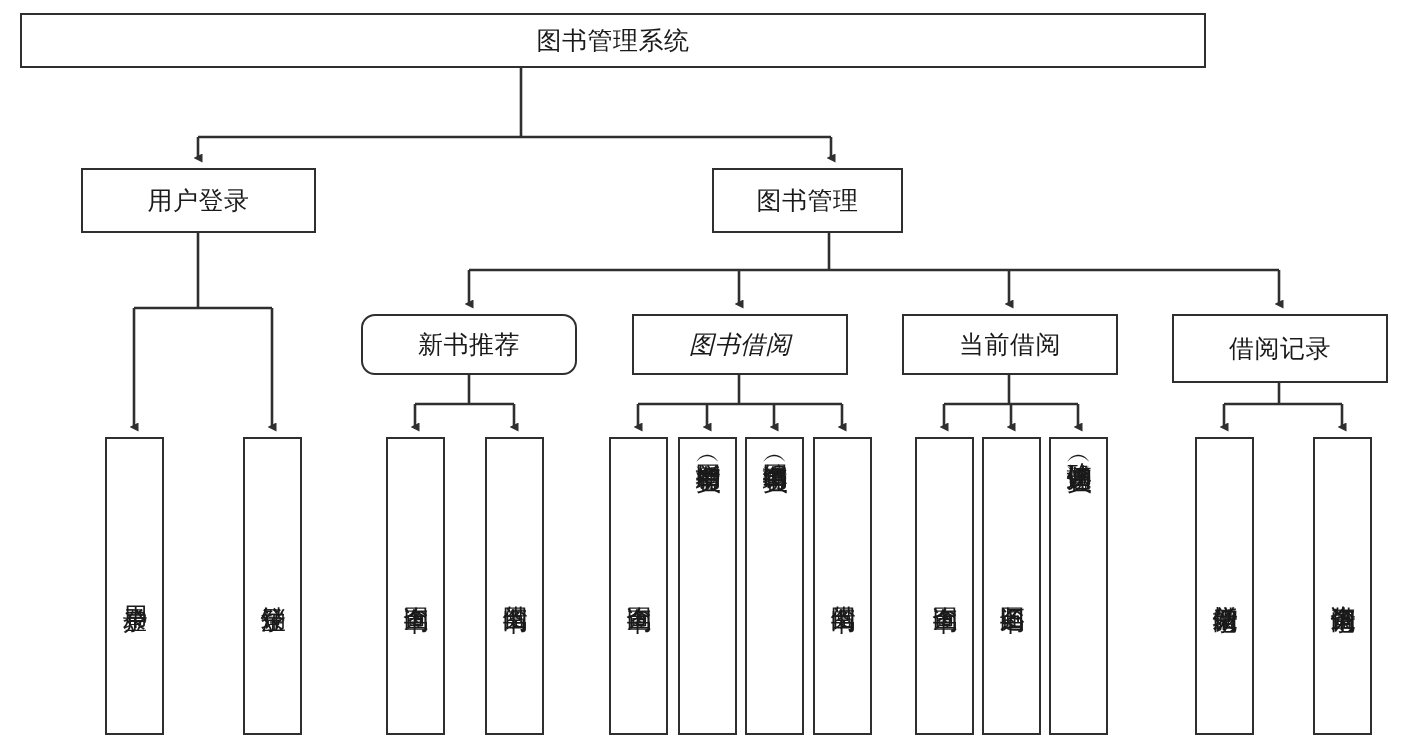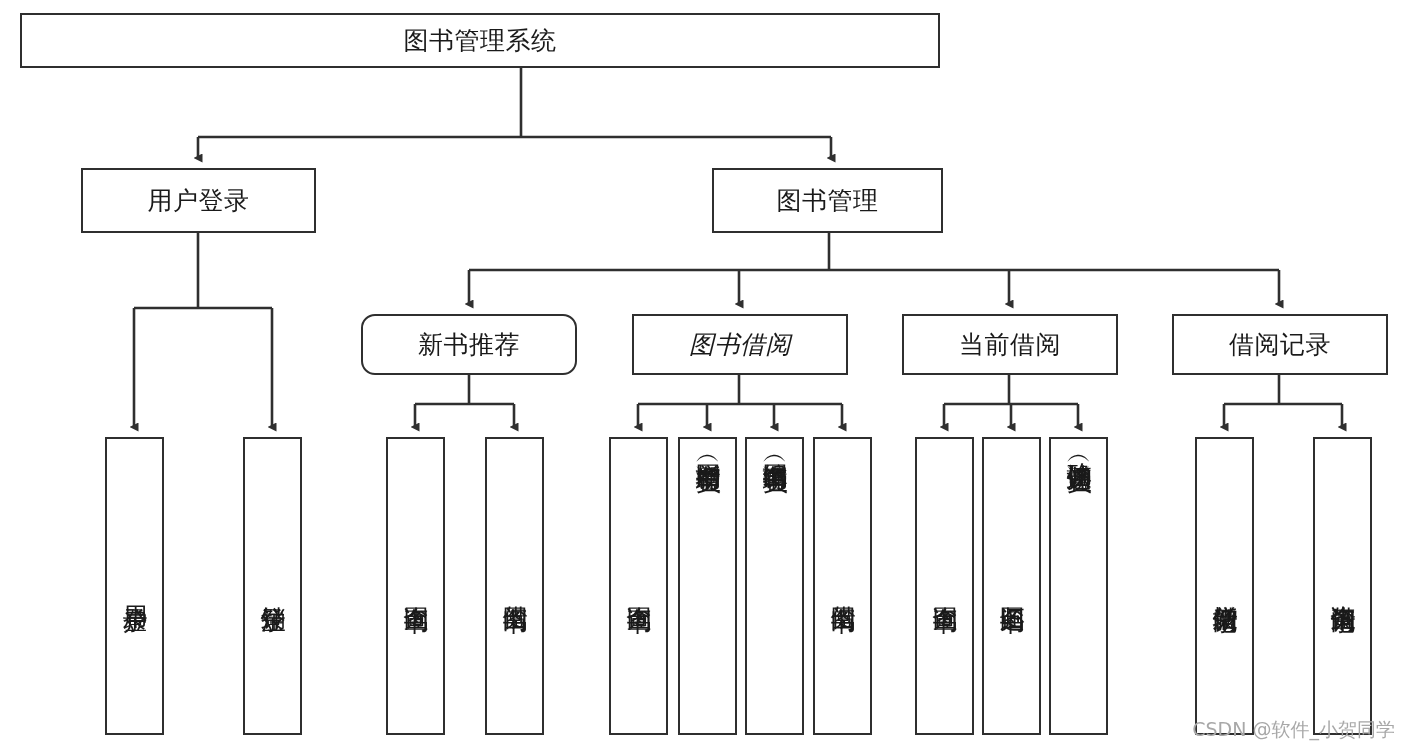--- a/index.html
+++ b/index.html
@@ -121,45 +121,45 @@
       <path d="M1011,404 L1011,427" marker-end="url(#arrowhead)"></path>
       <path d="M1078,404 L1078,427" marker-end="url(#arrowhead)"></path>
 
       <path d="M1279,375 L1279,404"></path>
       <path d="M1224,404 L1342,404"></path>
       <path d="M1224,404 L1224,427" marker-end="url(#arrowhead)"></path>
       <path d="M1342,404 L1342,427" marker-end="url(#arrowhead)"></path>
     </g>
   </svg>
 
-  <div class="node horiz" style="left:20px; top:13px; width:920px; height:55px;">
+  <div class="node horiz" style="left:20px; top:13px; width:1186px; height:55px;">
     <span class="label">图书管理系统</span>
   </div>
 
   <div class="node horiz" style="left:81px; top:168px; width:235px; height:65px;">
     <span class="label">用户登录</span>
   </div>
 
-  <div class="node horiz" style="left:712px; top:168px; width:231px; height:65px;">
+  <div class="node horiz" style="left:712px; top:168px; width:191px; height:65px;">
     <span class="label">图书管理</span>
   </div>
 
   <div class="node horiz" style="left:361px; top:314px; width:216px; height:61px;border-radius:14px;">
     <span class="label">新书推荐</span>
   </div>
 
   <div class="node horiz" style="left:632px; top:314px; width:216px; height:61px;font-style:italic;">
     <span class="label">图书借阅</span>
   </div>
 
   <div class="node horiz" style="left:902px; top:314px; width:216px; height:61px;">
     <span class="label">当前借阅</span>
   </div>
 
-  <div class="node horiz" style="left:1172px; top:314px; width:216px; height:61px;">
+  <div class="node horiz" style="left:1172px; top:314px; width:216px; height:69px;">
     <span class="label">借阅记录</span>
   </div>
 
   <div class="node vert mid" style="left:105px; top:437px; width:59px; height:298px;">
     <span class="label">用户登录</span>
   </div>
 
   <div class="node vert mid" style="left:243px; top:437px; width:59px; height:298px;">
     <span class="label">注销登录</span>
   </div>
@@ -201,15 +201,14 @@
   </div>
 
   <div class="node vert mid" style="left:1195px; top:437px; width:59px; height:298px;">
     <span class="label">新增借阅记录</span>
   </div>
 
   <div class="node vert mid" style="left:1313px; top:437px; width:59px; height:298px;">
     <span class="label">查询借阅记录</span>
   </div>
 
-  <div class="watermark">CSDN @软件_小贺同学</div>
 
 </div>
 
 </body></html>

